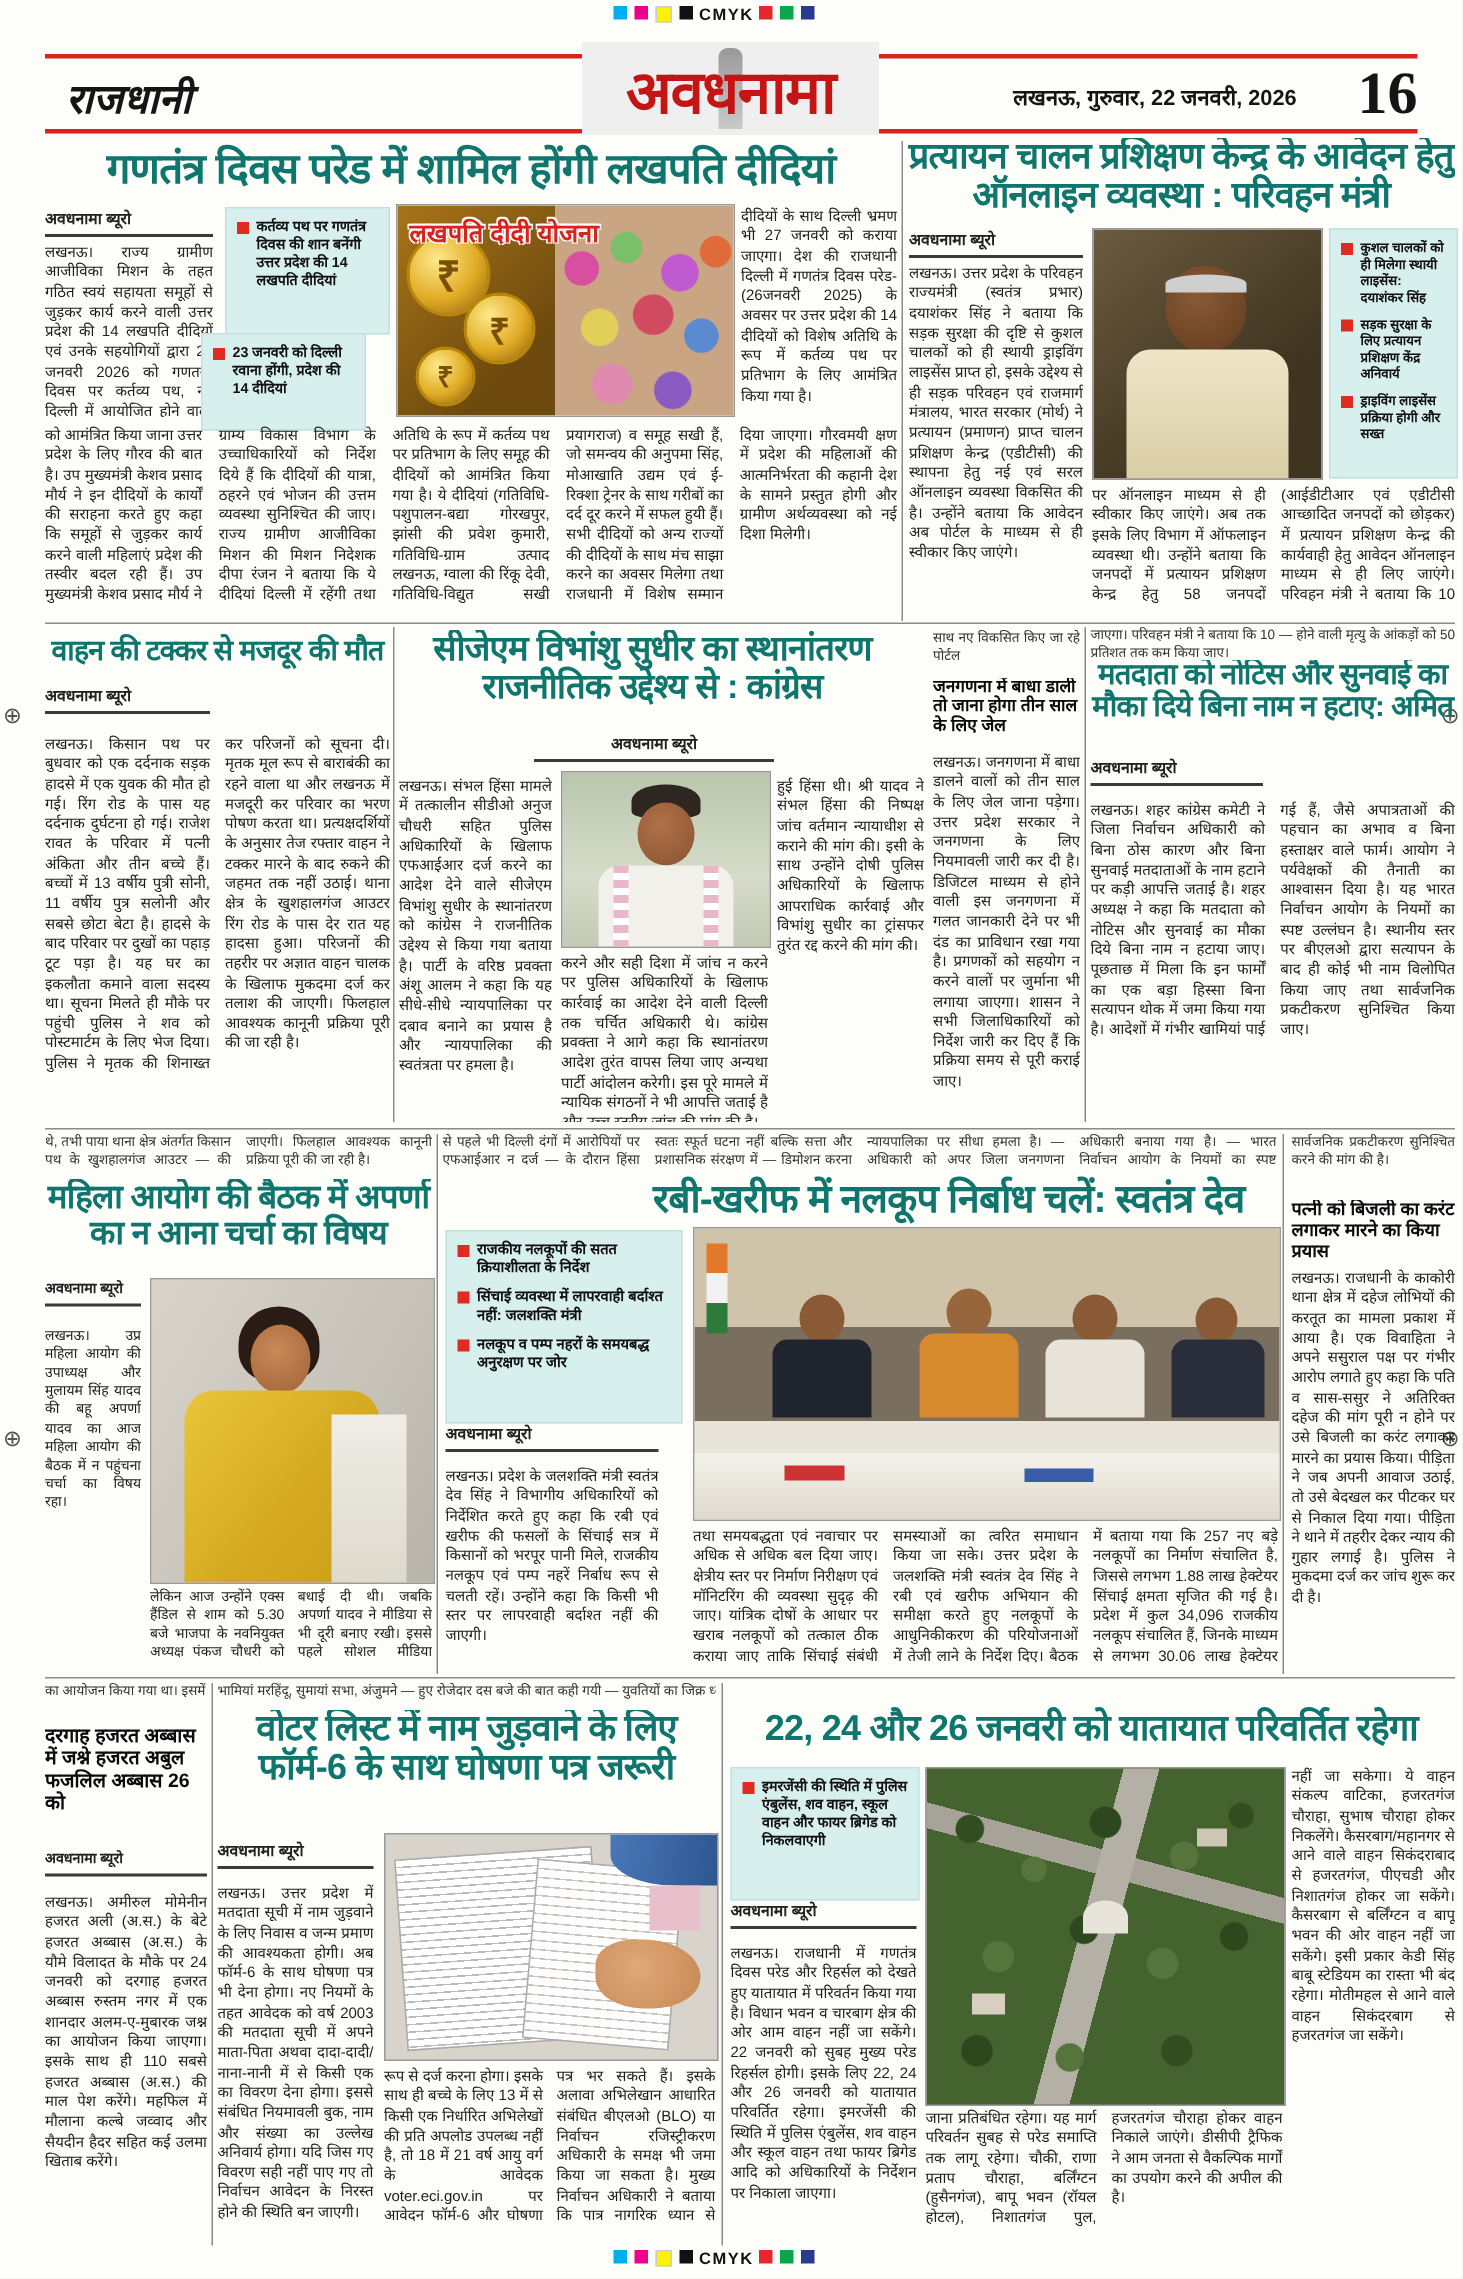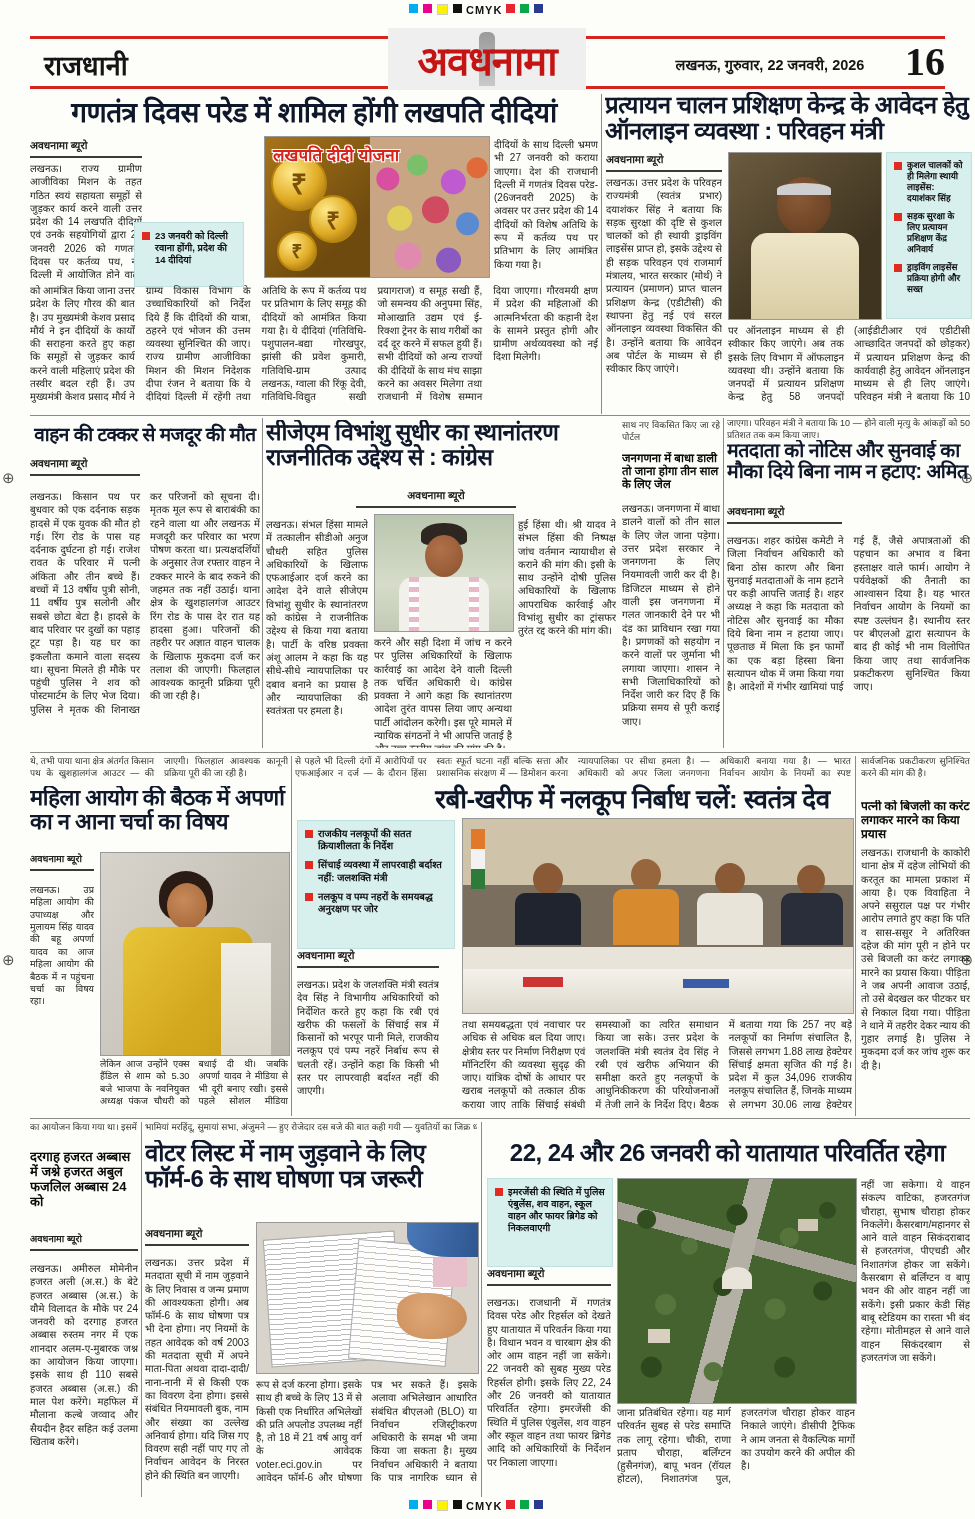--- a/index.html
+++ b/index.html
@@ -1,19 +1,19 @@
 <!DOCTYPE html>
 <html><head>
 <meta charset="utf-8">
 <style>
   html,body{margin:0;padding:0;background:#e9e9e9;}
   #paper{position:relative;width:975px;height:1519px;margin:0 auto;background:#fdfdfa;
          font-family:"Liberation Sans",sans-serif;color:#151515;overflow:hidden;}
   .abs{position:absolute;}
-  .headline{font-weight:bold;color:#0f172a;line-height:1.08;letter-spacing:-0.5px;overflow:hidden;}
+  .headline{font-weight:bold;color:#0f766e;text-align:center;line-height:1.08;letter-spacing:-0.5px;overflow:hidden;}
   .headline.oneline{display:flex;align-items:center;justify-content:center;white-space:nowrap;}
   .byline{font-size:10.5px;font-weight:bold;color:#222;}
   .byline-rule{height:2px;background:#3a3a3a;margin-top:4px;}
   .body-text{font-size:10px;line-height:1.33;text-align:justify;color:#1c1c1c;overflow:hidden;}
   .smalltxt{font-size:9px;line-height:1.3;color:#333;overflow:hidden;text-align:justify;}
   .cyan-box{background:#d7efed;border:1px solid #bfe2e0;padding:7px 7px 2px 7px;overflow:hidden;}
   .bullet-item{display:flex;gap:5px;font-weight:bold;font-size:10.5px;line-height:1.25;margin-bottom:7px;color:#101010;}
   .bullet-sq{width:8px;height:8px;background:#e02b22;flex:none;margin-top:2px;}
   .vline{position:absolute;width:1px;background:#8a8a8a;}
   .hline{position:absolute;height:1px;background:#8a8a8a;}
@@ -56,21 +56,21 @@
     <span class="sw" style="background:#0aa64a"></span>
     <span class="sw" style="background:#2a3b8f"></span>
   </div>
   <div class="regmark" style="left:2px;top:470px;">⊕</div>
   <div class="regmark" style="right:2px;top:470px;">⊕</div>
   <div class="regmark" style="left:2px;top:952px;">⊕</div>
   <div class="regmark" style="right:2px;top:952px;">⊕</div>
 
   <div class="red-rule" style="left:30px;top:36px;width:915px;"></div>
   <div class="red-rule" style="left:30px;top:86px;width:915px;"></div>
-  <div class="abs" style="left:44px;top:46px;font-size:27px;font-weight:bold;">राजधानी</div>
+  <div class="abs" style="left:44px;top:46px;font-size:27px;font-weight:bold;font-style:italic;">राजधानी</div>
   <div class="abs" style="left:388px;top:28px;width:198px;height:62px;background:#efefef;display:flex;align-items:center;justify-content:center;">
     <div class="abs" style="left:91px;top:4px;width:16px;height:54px;background:linear-gradient(#9a9a9a,#c9c9c9);border-radius:6px 6px 0 0;"></div>
     <span style="position:relative;color:#c41414;font-weight:bold;font-size:40px;letter-spacing:-1px;">अवधनामा</span>
   </div>
   <div class="abs" style="left:655px;top:54px;width:230px;font-size:14.5px;font-weight:bold;text-align:center;">लखनऊ, गुरुवार, 22 जनवरी, 2026</div>
   <div class="abs" style="left:905px;top:38px;font-family:'Liberation Serif',serif;font-size:40px;font-weight:bold;">16</div>
 
   <div class="vline" style="left:601px;top:94px;height:320px;"></div>
   <div class="hline" style="left:30px;top:415px;width:940px;"></div>
   <div class="vline" style="left:262px;top:418px;height:330px;"></div>
@@ -81,20 +81,26 @@
   <div class="hline" style="left:30px;top:1118px;width:940px;"></div>
   <div class="vline" style="left:141px;top:1122px;height:375px;"></div>
   <div class="vline" style="left:481px;top:1122px;height:375px;"></div>
 
   <div class="abs headline oneline" style="left:30px;top:92px;width:568px;height:42px;font-size:28px;">गणतंत्र दिवस परेड में शामिल होंगी लखपति दीदियां</div>
   <div class="abs" style="left:30px;top:138px;width:112px;">
     <div class="byline">अवधनामा ब्यूरो</div>
     <div class="byline-rule"></div>
   </div>
   <div class="abs body-text" style="left:30px;top:162px;width:112px;height:116px;">लखनऊ। राज्य ग्रामीण आजीविका मिशन के तहत गठित स्वयं सहायता समूहों से जुड़कर कार्य करने वाली उत्तर प्रदेश की 14 लखपति दीदियों एवं उनके सहयोगियों द्वारा 26 जनवरी 2026 को गणतन्त्र दिवस पर कर्तव्य पथ, नई दिल्ली में आयोजित होने वाली परेड में प्रतिभाग किया जाएगा। इन दीदियों को उपलब्धियों के विशेष प्रशस्त वर्ग द्वारा अपने कैम्प कार्यालय 7-कालिदास मार्ग लखनऊ से रवाना किया जाएगा।</div>
+  <div class="abs cyan-box" style="left:150px;top:138px;width:94px;height:74px;">
+    <div class="bullet-item">
+        <span class="bullet-sq"></span>
+        <span style="font-size:9.5px">कर्तव्य पथ पर गणतंत्र दिवस की शान बनेंगी उत्तर प्रदेश की 14 लखपति दीदियां</span>
+      </div>
+  </div>
   <div class="abs cyan-box" style="left:134px;top:222px;width:94px;height:54px;">
     <div class="bullet-item">
         <span class="bullet-sq"></span>
         <span style="font-size:9.5px">23 जनवरी को दिल्ली रवाना होंगी, प्रदेश की 14 दीदियां</span>
       </div>
   </div>
   <div class="photo" style="left:264px;top:136px;width:224px;height:140px;">
     <div class="abs" style="left:0;top:0;width:47%;height:100%;background:linear-gradient(135deg,#a8741a,#6e4a0e 75%);">
       <div class="coin" style="left:6px;top:18px;width:52px;height:52px;font-size:28px;">
           <span>₹</span>
@@ -222,21 +228,21 @@
     <div class="abs" style="left:0;top:150px;width:100%;height:44px;background:linear-gradient(#f4f2ec,#ded9cc);"></div>
     <div class="abs" style="left:60px;top:158px;width:40px;height:10px;background:#c33;"></div>
     <div class="abs" style="left:220px;top:160px;width:46px;height:9px;background:#3a5ca8;"></div>
   </div>
   <div class="abs body-text" style="left:462px;top:1018px;width:390px;height:97px;column-count:3;column-gap:10px;">तथा समयबद्धता एवं नवाचार पर अधिक से अधिक बल दिया जाए। क्षेत्रीय स्तर पर निर्माण निरीक्षण एवं मॉनिटरिंग की व्यवस्था सुदृढ़ की जाए। यांत्रिक दोषों के आधार पर खराब नलकूपों को तत्काल ठीक कराया जाए ताकि सिंचाई संबंधी समस्याओं का त्वरित समाधान किया जा सके। उत्तर प्रदेश के जलशक्ति मंत्री स्वतंत्र देव सिंह ने रबी एवं खरीफ अभियान की समीक्षा करते हुए नलकूपों के आधुनिकीकरण की परियोजनाओं में तेजी लाने के निर्देश दिए। बैठक में बताया गया कि 257 नए बड़े नलकूपों का निर्माण संचालित है, जिससे लगभग 1.88 लाख हेक्टेयर सिंचाई क्षमता सृजित की गई है। प्रदेश में कुल 34,096 राजकीय नलकूप संचालित हैं, जिनके माध्यम से लगभग 30.06 लाख हेक्टेयर क्षेत्र की सिंचाई होती है। अधूरी परियोजनाओं को 7.44 लाख कृषक परिवार प्रत्यक्ष रूप से लाभान्वित होंगे।</div>
   <div class="abs smalltxt" style="left:861px;top:756px;width:109px;height:38px;">सार्वजनिक प्रकटीकरण सुनिश्चित करने की मांग की है।</div>
   <div class="abs subhead" style="left:861px;top:800px;width:109px;height:42px;font-size:12px;">पत्नी को बिजली का करंट लगाकर मारने का किया प्रयास</div>
   <div class="abs body-text" style="left:861px;top:846px;width:109px;height:269px;">लखनऊ। राजधानी के काकोरी थाना क्षेत्र में दहेज लोभियों की करतूत का मामला प्रकाश में आया है। एक विवाहिता ने अपने ससुराल पक्ष पर गंभीर आरोप लगाते हुए कहा कि पति व सास-ससुर ने अतिरिक्त दहेज की मांग पूरी न होने पर उसे बिजली का करंट लगाकर मारने का प्रयास किया। पीड़िता ने जब अपनी आवाज उठाई, तो उसे बेदखल कर पीटकर घर से निकाल दिया गया। पीड़िता ने थाने में तहरीर देकर न्याय की गुहार लगाई है। पुलिस ने मुकदमा दर्ज कर जांच शुरू कर दी है।</div>
 
   <div class="abs smalltxt" style="left:30px;top:1122px;width:108px;height:24px;">का आयोजन किया गया था। इसमें</div>
-  <div class="abs subhead" style="left:30px;top:1150px;width:108px;height:78px;font-size:13px;">दरगाह हजरत अब्बास में जश्ने हजरत अबुल फजलिल अब्बास 24 को</div>
+  <div class="abs subhead" style="left:30px;top:1150px;width:108px;height:78px;font-size:13px;">दरगाह हजरत अब्बास में जश्ने हजरत अबुल फजलिल अब्बास 26 को</div>
   <div class="abs" style="left:30px;top:1232px;width:108px;">
     <div class="byline" style="font-size:9.5px">अवधनामा ब्यूरो</div>
     <div class="byline-rule"></div>
   </div>
   <div class="abs body-text" style="left:30px;top:1262px;width:108px;height:235px;">लखनऊ। अमीरुल मोमेनीन हजरत अली (अ.स.) के बेटे हजरत अब्बास (अ.स.) के यौमे विलादत के मौके पर 24 जनवरी को दरगाह हजरत अब्बास रुस्तम नगर में एक शानदार अलम-ए-मुबारक जश्न का आयोजन किया जाएगा। इसके साथ ही 110 सबसे हजरत अब्बास (अ.स.) की माल पेश करेंगे। महफिल में मौलाना कल्बे जव्वाद और सैयदीन हैदर सहित कई उलमा खिताब करेंगे।</div>
 
   <div class="abs smalltxt" style="left:145px;top:1122px;width:332px;height:14px;white-space:nowrap;">भामियां मरहिंदू, सुमायां सभा, अंजुमने — हुए रोजेदार दस बजे की बात कही गयी — युवतियों का जिक्र ध्यान रखा जाए</div>
   <div class="abs headline" style="left:145px;top:1140px;width:332px;height:78px;font-size:24px;">वोटर लिस्ट में नाम जुड़वाने के लिए फॉर्म-6 के साथ घोषणा पत्र जरूरी</div>
   <div class="abs" style="left:145px;top:1226px;width:104px;">
     <div class="byline">अवधनामा ब्यूरो</div>

